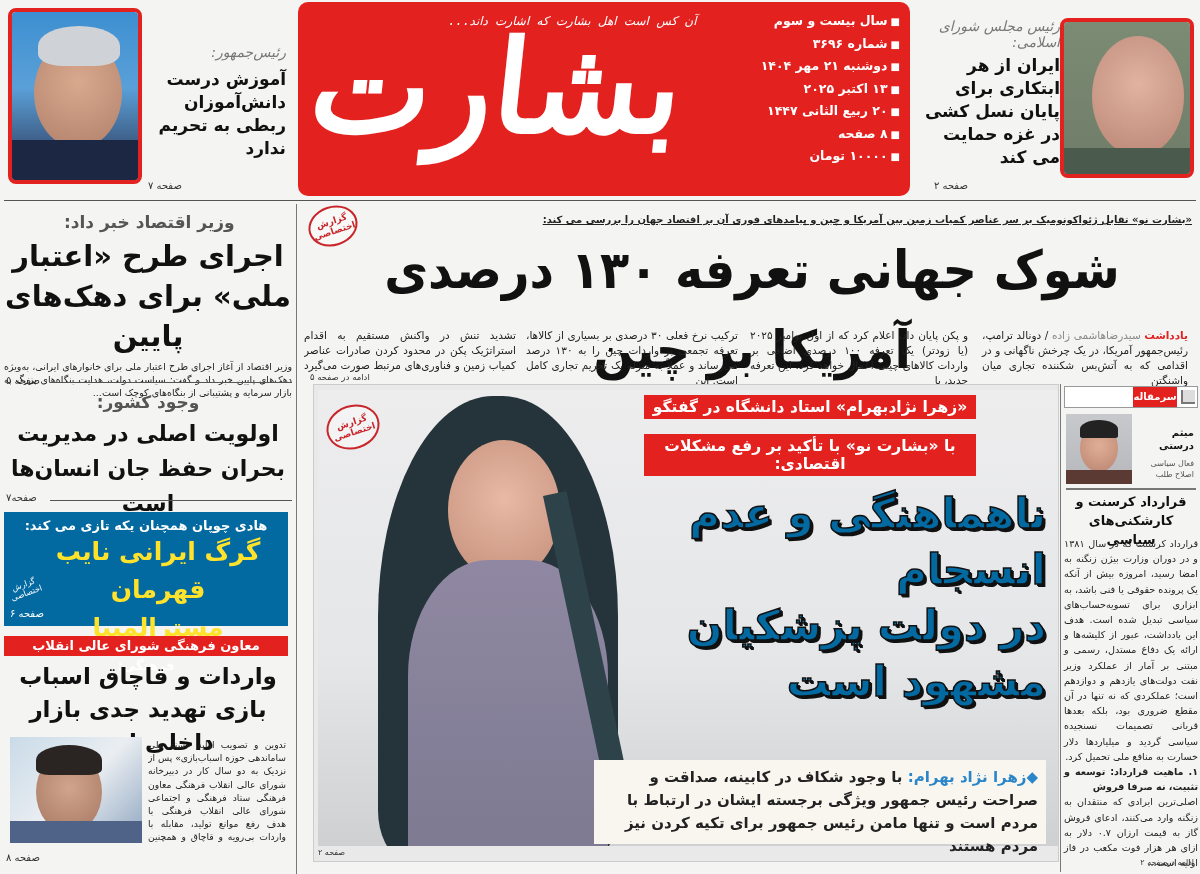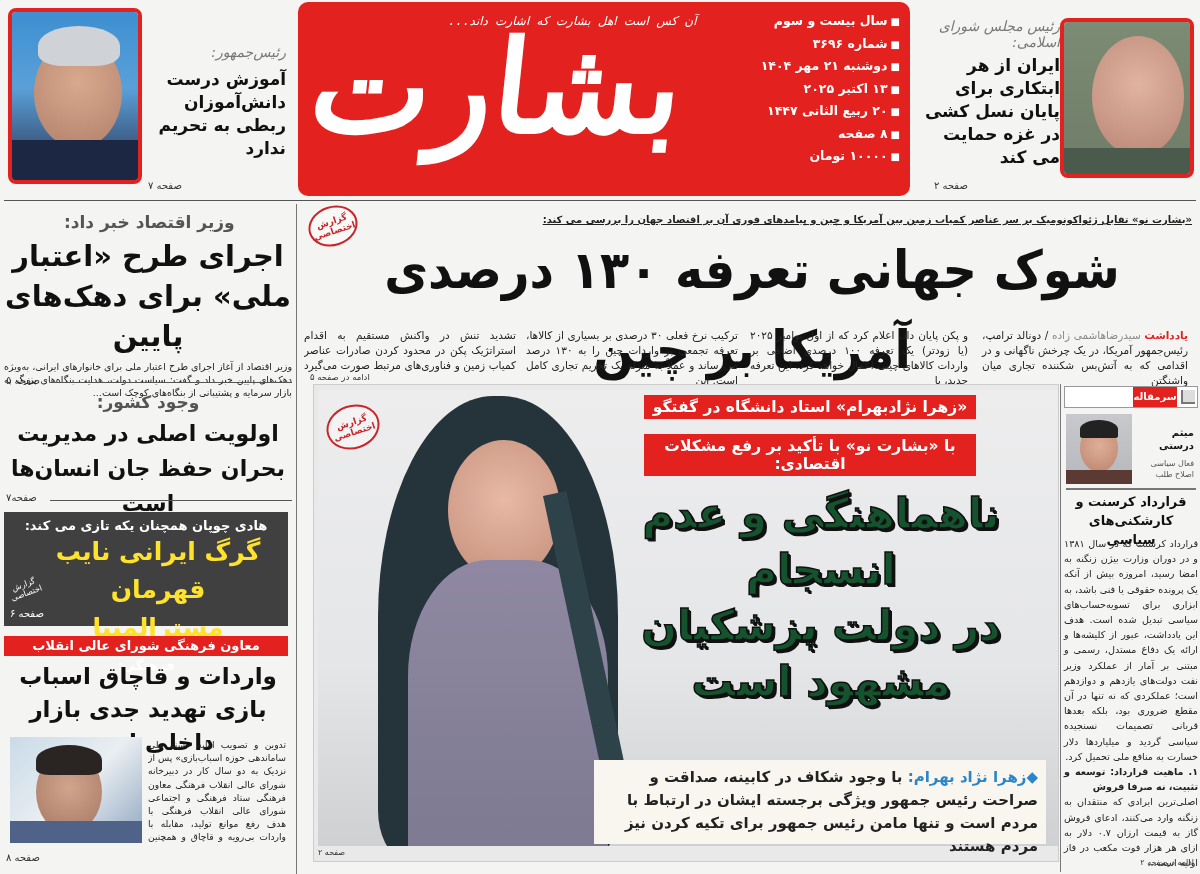--- a/index.html
+++ b/index.html
@@ -33,28 +33,28 @@
   .col-text { font-size: 10.5px; line-height: 15px; text-align: justify; color: #222; }
   .cont-ref { font-size: 8.5px; color: #333; }
 
   
   .hline { height: 1px; background: #555; }
   .vline { width: 1px; background: #777; }
 
   
   .left-kicker { font-weight: bold; color: #555; font-size: 17px; text-align: center; }
   .left-head { font-weight: bold; text-align: center; color: #111; }
-  #sport-box { left: 4px; top: 512px; width: 284px; height: 114px; background: #404040; }
+  #sport-box { left: 4px; top: 512px; width: 284px; height: 114px; background: #0369a1; }
   #culture-bar { left: 4px; top: 636px; width: 284px; height: 20px; background: #e3211f; color: #fff; font-size: 13px; font-weight: bold; text-align: center; line-height: 20px; }
 
   
   #interview { left: 313px; top: 384px; width: 746px; height: 478px; background: #e9e9e9; border: 1px solid #ccc; }
   #interview-photo { left: 318px; top: 390px; width: 740px; height: 456px; background: linear-gradient(180deg, #ededee 0%, #e5e6e8 60%, #cfd0d2 100%); overflow: hidden; }
   .red-strip { background: #e3211f; color: #fff; font-weight: bold; font-size: 15.5px; text-align: center; padding: 3px 6px; }
-  #yellow-head { left: 596px; top: 486px; width: 450px; text-align: center; font-weight: bold; font-size: 42px; line-height: 56px; color: #14532d; -webkit-text-stroke: 1.5px #111; text-shadow: 3px 3px 0 #111, 2px 2px 0 #111; letter-spacing: -1px; }
+  #yellow-head { left: 596px; top: 486px; width: 450px; text-align: right; font-weight: bold; font-size: 42px; line-height: 56px; color: #0369a1; -webkit-text-stroke: 1.5px #111; text-shadow: 3px 3px 0 #111, 2px 2px 0 #111; letter-spacing: -1px; }
   #quote-box { left: 594px; top: 760px; width: 452px; height: 84px; background: #f8f6ef; padding: 6px 8px; font-size: 15px; line-height: 23px; font-weight: bold; text-align: right; color: #222; }
   #quote-speaker { color: #2a86c8; }
 
   
   #editorial { left: 1062px; top: 384px; width: 136px; height: 486px; }
   #ed-tag { position: absolute; left: 2px; top: 2px; width: 134px; height: 22px; border: 1px solid #999; background: #fff; }
   #ed-tag-label { position: absolute; right: 20px; top: 0; width: 44px; height: 20px; background: #e3211f; color: #fff; font-size: 10px; font-weight: bold; text-align: center; line-height: 20px; }
   #ed-text { position: absolute; left: 2px; top: 152px; width: 134px; font-size: 9.6px; line-height: 15.2px; text-align: justify; color: #222; }
 </style>
 </head>

